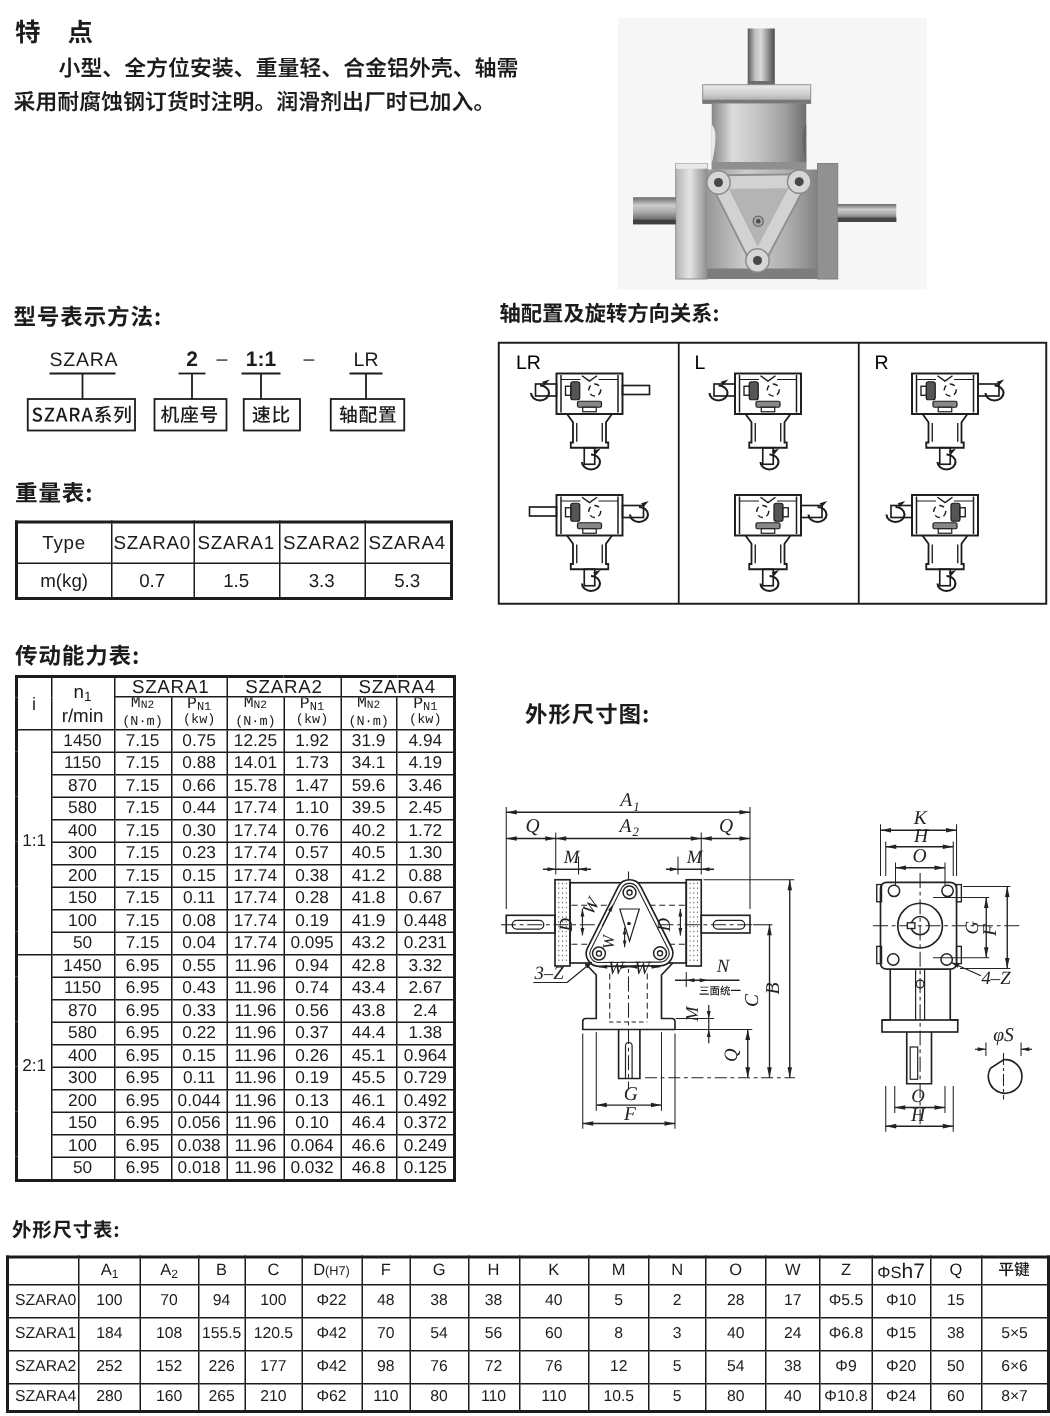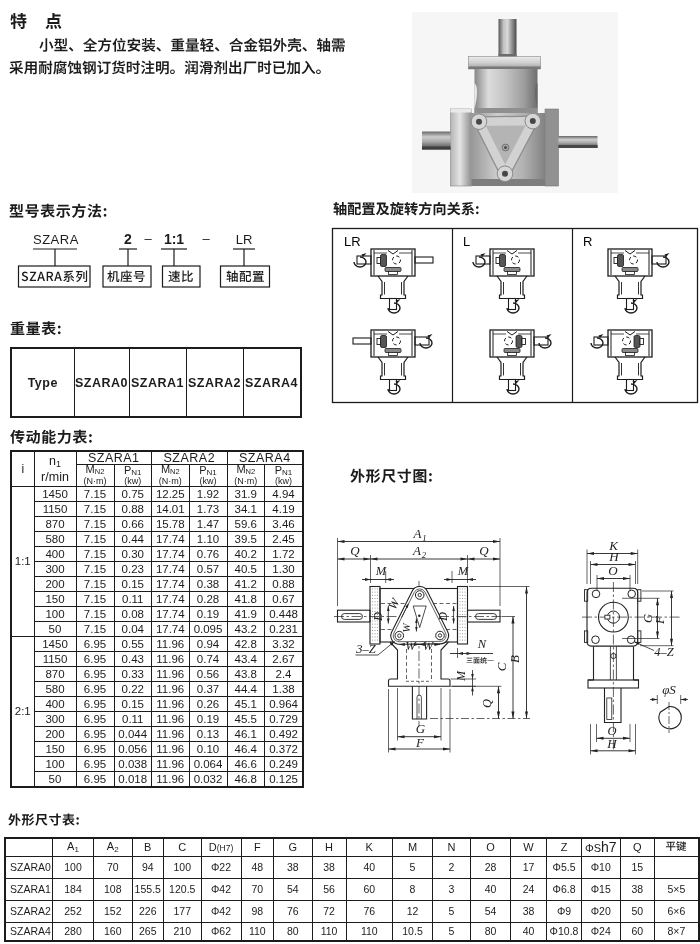--- a/index.html
+++ b/index.html
@@ -431,35 +431,42 @@
       <path d="M635.5,750.8 L628.5,752.3 L628.5,749.2 Z" fill="#222"></path>
       <text x="612" y="747.5" font-family="Liberation Serif" font-style="italic" font-size="13" fill="#222" text-anchor="middle">H</text>
 </svg>
 
 <div class="abs" style="left:33px;top:232px;width:44px;text-align:center;font-size:13px;letter-spacing:0.5px;">SZARA</div>
 <div class="abs" style="left:119px;top:231px;width:18px;text-align:center;font-size:14px;font-weight:bold;">2</div>
 <div class="abs" style="left:139px;top:231px;width:18px;text-align:center;font-size:13px;">–</div>
 <div class="abs" style="left:161px;top:231px;width:26px;text-align:center;font-size:14px;font-weight:bold;">1:1</div>
 <div class="abs" style="left:197px;top:231px;width:18px;text-align:center;font-size:13px;">–</div>
 <div class="abs" style="left:233px;top:232px;width:22px;text-align:center;font-size:13px;">LR</div>
-<table class="abs" style="left:10px;top:347px;width:289px;height:71px;border:2px solid #1c1c1c;font-size:12.5px;font-weight:bold;">
+<table class="abs" style="left:10px;top:347px;width:289px;height:53px;border:2px solid #1c1c1c;font-size:12.5px;">
 <colgroup>
         <col style="width:63px">
         <col style="width:55px">
         <col style="width:57px">
         <col style="width:57px">
         <col style="width:57.5px">
       </colgroup>
 <tbody>
         <tr style="height:27px;">
           <td style="letter-spacing:0.5px">Type</td>
           <td style="letter-spacing:0.5px">SZARA0</td>
           <td style="letter-spacing:0.5px">SZARA1</td>
           <td style="letter-spacing:0.5px">SZARA2</td>
           <td style="letter-spacing:0.5px">SZARA4</td>
+        </tr>
+        <tr>
+          <td>m(kg)</td>
+          <td>0.7</td>
+          <td>1.5</td>
+          <td>3.3</td>
+          <td>5.3</td>
         </tr>
       </tbody>
     </table>
     <table class="abs" style="left:10px;top:450px;width:292px;height:338px;border:2px solid #1c1c1c;font-size:11.5px;">
 <colgroup>
         <col style="width:23px">
         <col style="width:42px">
         <col style="width:38px">
         <col style="width:37.5px">
         <col style="width:37.5px">
@@ -468,21 +475,21 @@
         <col style="width:38.5px">
       </colgroup>
       <tbody>
         <tr style="height:10px;">
           <td rowspan="2" style="font-size:12px;">i</td>
 <td rowspan="2" style="font-size:12.5px;line-height:12.5px;">n<span style="font-size:9px;vertical-align:-2px;">1</span><br>r/min</td>
 <td colspan="2" style="font-size:12.5px;line-height:12px;letter-spacing:0.5px;">SZARA1</td>
 <td colspan="2" style="font-size:12.5px;line-height:12px;letter-spacing:0.5px;">SZARA2</td>
 <td colspan="2" style="font-size:12.5px;line-height:12px;letter-spacing:0.5px;">SZARA4</td>
         </tr>
-        <tr style="height:19px;">
+        <tr style="height:19px;font-family:Liberation Mono, monospace;">
           <td style="font-size:9px;line-height:9.5px;"><span style="font-size:11px;">M</span><span style="font-size:7.5px;vertical-align:-1px;">N2</span><br>(N·m)</td>
           <td style="font-size:9px;line-height:9px;"><span style="font-size:11px;">P</span><span style="font-size:8px;vertical-align:-1px;">N1</span><br>(kw)</td>
           <td style="font-size:9px;line-height:9.5px;"><span style="font-size:11px;">M</span><span style="font-size:7.5px;vertical-align:-1px;">N2</span><br>(N·m)</td>
           <td style="font-size:9px;line-height:9px;"><span style="font-size:11px;">P</span><span style="font-size:8px;vertical-align:-1px;">N1</span><br>(kw)</td>
           <td style="font-size:9px;line-height:9.5px;"><span style="font-size:11px;">M</span><span style="font-size:7.5px;vertical-align:-1px;">N2</span><br>(N·m)</td>
           <td style="font-size:9px;line-height:9px;"><span style="font-size:11px;">P</span><span style="font-size:8px;vertical-align:-1px;">N1</span><br>(kw)</td>
         </tr>
         <tr>
           <td rowspan="10" style="font-size:11.5px;">1:1</td>
           <td>1450</td>

